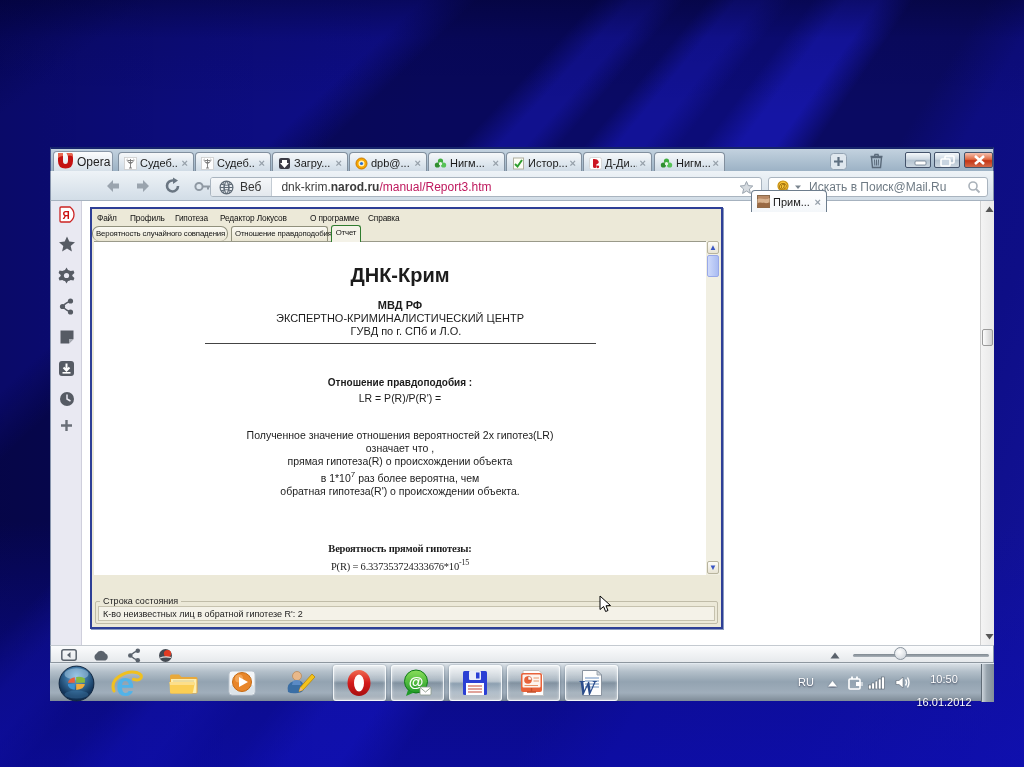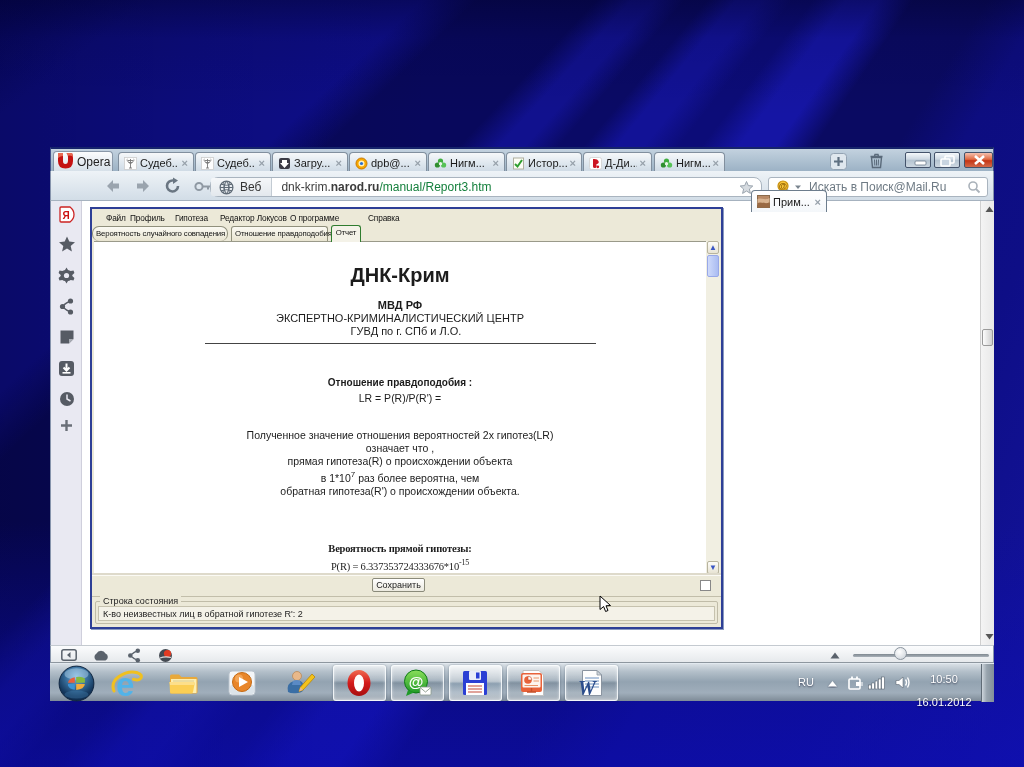--- a/index.html
+++ b/index.html
@@ -34,21 +34,21 @@
   border-radius:4px 4px 0 0; background:linear-gradient(#fbfcfd,#d5dfe8); display:flex; align-items:center; font-size:12px; color:#222; }
 .winbtn { position:absolute; top:3px; height:16px; border:1px solid #44536b; border-radius:2px; }
 #wmin { left:854px; width:26px; background:linear-gradient(#f4f8fb,#cdd8e2 45%,#b4c3d0 50%,#ccd7e1); }
 #wres { left:883px; width:26px; background:linear-gradient(#f4f8fb,#cdd8e2 45%,#b4c3d0 50%,#ccd7e1); }
 #wcls { left:913px; width:29px; background:linear-gradient(#f4c0ae,#e06a43 45%,#c43515 55%,#d3694a); }
 
 
 #addrbar { position:absolute; left:0; top:24px; width:944px; height:30px;
   background:linear-gradient(#eef3f7,#d2dde7); border-bottom:1px solid #a6b2bf; border-left:1px solid #8694ac; border-right:1px solid #8694ac; }
 #urlfield { position:absolute; left:159px; top:6px; width:552px; height:20px; background:#fff;
-  border:1px solid #a9b4bf; border-radius:8px; font-size:12px; color:#3c3c3c; display:flex; align-items:center; }
+  border:1px solid #a9b4bf; border-radius:3px; font-size:12px; color:#3c3c3c; display:flex; align-items:center; }
 #webchip { align-self:stretch; display:flex; align-items:center; background:linear-gradient(#f5f7f9,#e3e8ed); border-right:1px solid #c3cbd3; border-radius:2px 0 0 2px; padding:0 10px 0 8px; }
 #webchip .web { color:#333; margin-left:6px; }
 #searchfield { position:absolute; left:717px; top:6px; width:220px; height:20px; background:#fff;
   border:1px solid #a9b4bf; border-radius:3px; font-size:12px; color:#6e7a84; display:flex; align-items:center; }
 
 
 #main { position:absolute; left:0; top:54px; width:944px; height:444px; background:#fff; border-left:1px solid #8694ac; border-right:1px solid #8694ac;}
 #sidebar { position:absolute; left:0; top:0; width:31px; height:444px; background:#e9e9f2; border-right:1px solid #cfcfdc; }
 .sic { position:absolute; left:0; width:31px; display:flex; justify-content:center; }
 
@@ -226,21 +226,21 @@
       </svg>
   <div id="urlfield">
     <span id="webchip">
           <svg width="15" height="15" viewBox="0 0 15 15">
             <circle cx="7.5" cy="7.5" r="6.4" fill="#e8ecf0" stroke="#5e6a76" stroke-width="1.2"></circle>
             <path d="M7.5 1.1 A 10 10 0 0 0 7.5 13.9 A 10 10 0 0 0 7.5 1.1 M1.1 7.5 L13.9 7.5 M2 4.2 Q7.5 6.4 13 4.2 M2 10.8 Q7.5 8.6 13 10.8" fill="none" stroke="#5e6a76" stroke-width="1"></path>
             <path d="M4.5 2 Q5.5 5 4.8 7.5 Q5.5 10.5 4.5 13 M10.5 2 Q9.5 5 10.2 7.5 Q9.5 10.5 10.5 13" fill="none" stroke="#5e6a76" stroke-width="0.9"></path>
           </svg>
           <span class="web">Веб</span>
         </span>
-    <span style="margin-left:9px;">dnk-krim.<b>narod.ru</b><span style="color:#15803d">/manual/Report3.htm</span></span>
+    <span style="margin-left:9px;">dnk-krim.<b>narod.ru</b><span style="color:#be185d">/manual/Report3.htm</span></span>
     <svg style="margin-left:auto;margin-right:7px;" width="15" height="15" viewBox="0 0 15 15">
           <path d="M7.5 1.5 L9.3 5.6 L13.8 6 L10.4 9 L11.4 13.4 L7.5 11 L3.6 13.4 L4.6 9 L1.2 6 L5.7 5.6 Z" fill="#d6dbe0" stroke="#9aa4ae" stroke-width="1"></path>
         </svg>
   </div>
   <div id="searchfield">
     <svg style="margin:0 2px 0 7px;" width="16" height="16" viewBox="0 0 16 16">
           <circle cx="7" cy="7" r="5" fill="#f9c73c" stroke="#c89010" stroke-width="1.2"></circle>
           <text x="7" y="10" font-size="8.5" text-anchor="middle" fill="#8a5a00" font-weight="bold">@</text>
           <path d="M10.8 10.8 L14 14" stroke="#8a949e" stroke-width="2"></path>
         </svg>
@@ -302,25 +302,25 @@
         </div>
     <div class="sic" style="top:218px;">
           <svg width="13" height="13" viewBox="0 0 13 13">
             <path d="M6.5 1 L6.5 12 M1 6.5 L12 6.5" stroke="#6a6f78" stroke-width="2.4"></path>
           </svg>
         </div>
   </div>
   <div id="page">
     <div id="app">
       <div id="appmenu">
-            <span style="left:14px;">Файл</span>
+            <span style="left:5px;">Файл</span>
             <span style="left:38px;">Профиль</span>
             <span style="left:83px;">Гипотеза</span>
             <span style="left:128px;">Редактор Локусов</span>
-            <span style="left:198px;text-align:center;">О программе</span>
+            <span style="left:218px;text-align:center;">О программе</span>
             <span style="left:276px;">Справка</span>
           </div>
       <div id="apptabs">
         <div class="apptab" style="left:0px; width:136px; text-align:center;border-radius:7px;">Вероятность случайного совпадения</div>
         <div class="apptab" style="left:139px; width:97px; text-align:center;">Отношение правдоподобия</div>
         <div class="apptab act" style="left:239px; width:30px; text-align:center;">Отчет</div>
       </div>
       <div id="appbody">
         <div class="rc" style="top:22px; font-size:20px; font-weight:bold;">ДНК-Крим</div>
         <div class="rc" style="top:57px; font-size:11px; font-weight:bold;">МВД РФ</div>
@@ -331,24 +331,20 @@
         <div class="rc" style="top:150px; font-size:10.5px;">LR = P(R)/P(R') =</div>
         <div class="rc" style="top:187px; font-size:10.5px; line-height:13px;">Полученное значение отношения вероятностей 2х гипотез(LR)<br>означает что ,<br>прямая гипотеза(R) о происхождении объекта<br>в 1*10<sup>7</sup> раз более вероятна, чем<br>обратная гипотеза(R') о происхождении объекта.</div>
         <div class="rc" style="top:301px; font-family:'Liberation Serif',serif; font-size:10.5px; letter-spacing:-0.2px; font-weight:bold;">Вероятность прямой гипотезы:</div>
         <div class="rc" style="top:316px; font-family:'Liberation Serif',serif; font-size:10.5px; letter-spacing:-0.2px;">P(R) = 6.337353724333676*10<sup>-15</sup></div>
       </div>
       <div id="appscroll">
         <div class="xpbtn" style="top:0px;">▲</div>
         <div style="position:absolute; left:1px; top:14px; width:12px; height:22px; background:linear-gradient(90deg,#cfdafa,#aabcf2); border:1px solid #98a8e8; border-radius:2px;"></div>
         <div class="xpbtn" style="bottom:1px;">▼</div>
       </div>
-      <div id="appbottom">
-            <div id="savebtn">Сохранить</div>
-            <div id="appcheck"></div>
-          </div>
       <div id="statusgrp">
         <span class="lbl">Строка состояния</span>
         <div class="box"></div>
         <div class="fld">К-во неизвестных лиц в обратной гипотезе R': 2</div>
       </div>
     </div>
     <svg style="position:absolute; left:517px; top:394px;" width="13" height="19" viewBox="0 0 13 19">
           <path d="M1 1 L1 14.5 L4.6 11.5 L6.6 16.5 L9 15.5 L7 10.8 L11.5 10.5 Z" fill="#fff" stroke="#000" stroke-width="1"></path>
         </svg>
   </div>

